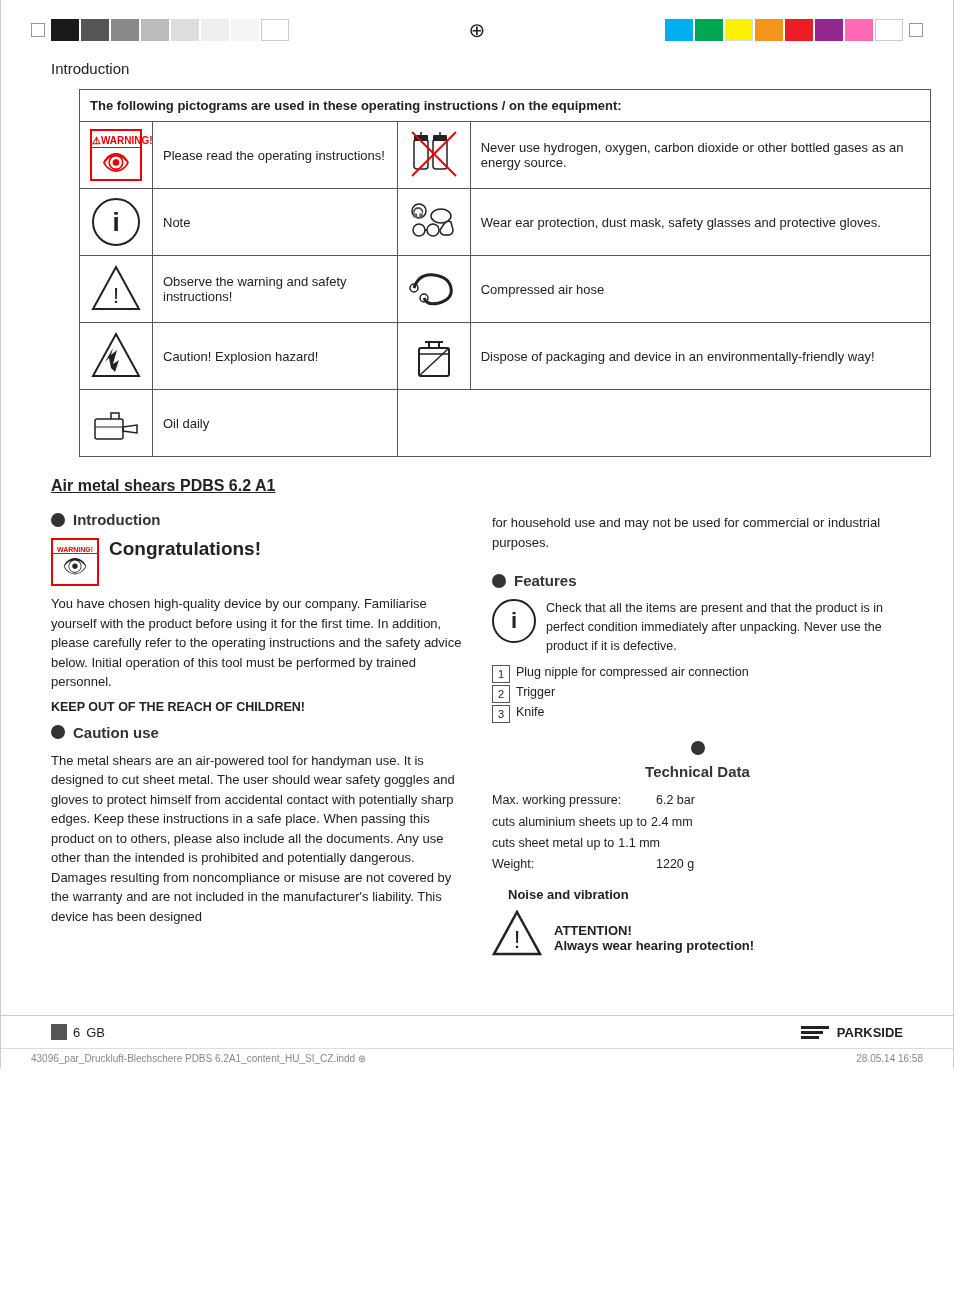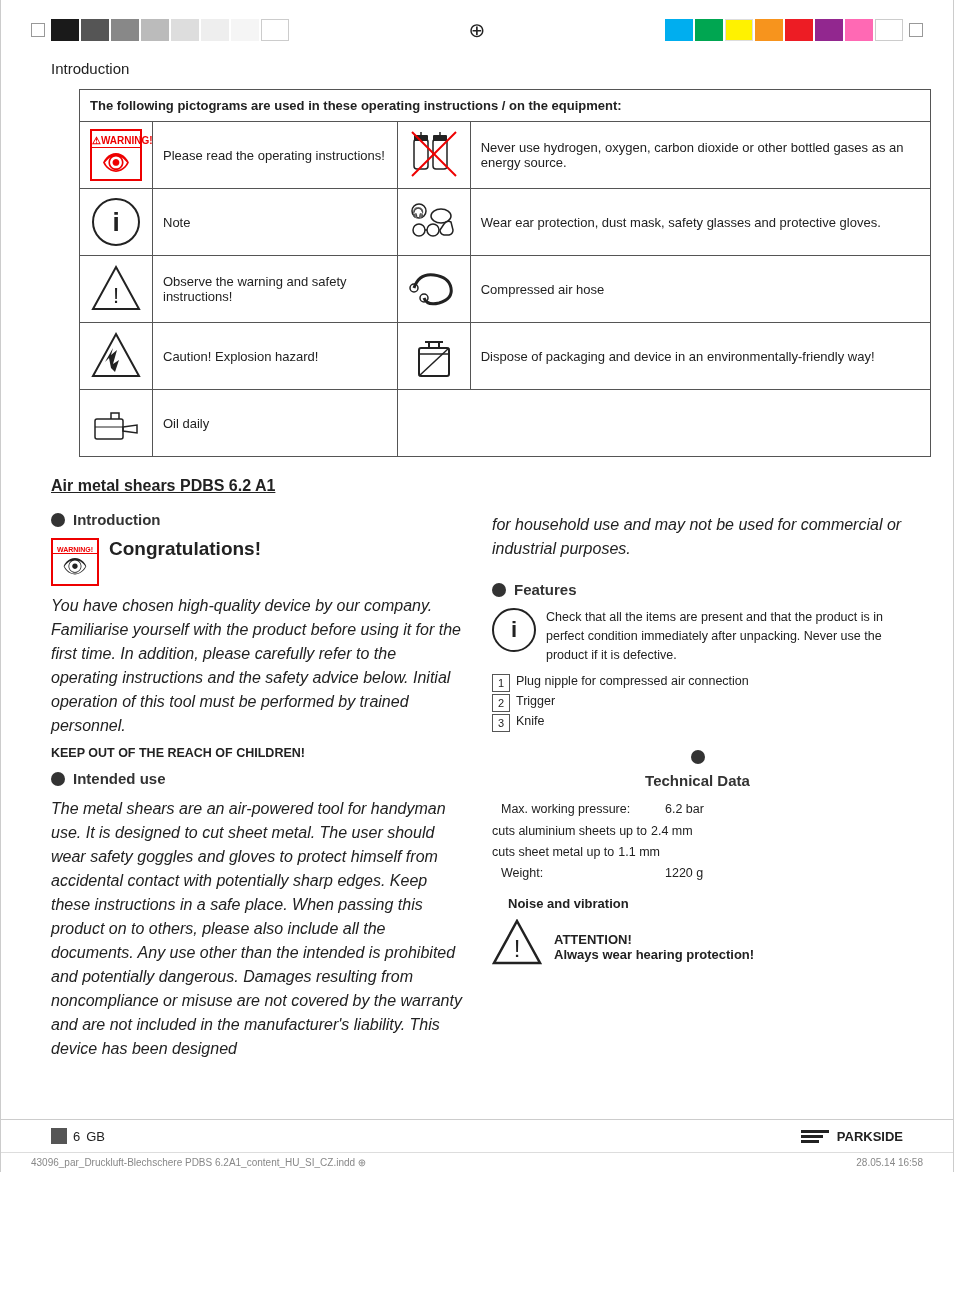--- a/index.html
+++ b/index.html
@@ -191,24 +191,23 @@
       width: 100%;
       text-align: center;
     }
     .inline-warning-text {
       font-size: 19px;
       font-weight: bold;
       margin-bottom: 18px;
     }
 
     .body-text {
-      font-size: 16px;
+      font-size: 13px;
       line-height: 1.5;
       margin-bottom: 8px;
-      font-style: italic;
     }
 
     .bold-caps {
       font-weight: bold;
       font-size: 12.5px;
       margin-bottom: 10px;
       margin-top: 4px;
     }
 
     
@@ -262,21 +261,20 @@
       font-size: 12.5px;
       line-height: 1.7;
       margin-bottom: 12px;
     }
     .tech-row {
       display: flex;
       gap: 4px;
     }
     .tech-label {
       min-width: 160px;
-      margin-left: 9px;
     }
 
     
     .noise-heading {
       font-weight: bold;
       font-size: 13px;
       margin-bottom: 8px;
       margin-left: 16px;
     }
 
@@ -530,21 +528,21 @@
             <div class="inline-warning-text">Congratulations!</div>
           </div>
         </div>
 
         <p class="body-text">You have chosen high-quality device by our company. Familiarise yourself with the product before using it for the first time. In addition, please carefully refer to the operating instructions and the safety advice below. Initial operation of this tool must be performed by trained personnel.</p>
 
         <p class="bold-caps">KEEP OUT OF THE REACH OF CHILDREN!</p>
 
         <div class="section-heading">
           <div class="bullet-circle"></div>
-          <span>Intended use</span>
+          <span>Caution use</span>
         </div>
 
         <p class="body-text">The metal shears are an air-powered tool for handyman use. It is designed to cut sheet metal. The user should wear safety goggles and gloves to protect himself from accidental contact with potentially sharp edges. Keep these instructions in a safe place. When passing this product on to others, please also include all the documents. Any use other than the intended is prohibited and potentially dangerous. Damages resulting from noncompliance or misuse are not covered by the warranty and are not included in the manufacturer's liability. This device has been designed</p>
       </div>
 
       <div class="col-right">
 
         <p class="body-text" style="margin-top: 36px; margin-bottom: 20px;">for household use and may not be used for commercial or industrial purposes.</p>
 
         <div class="section-heading">

